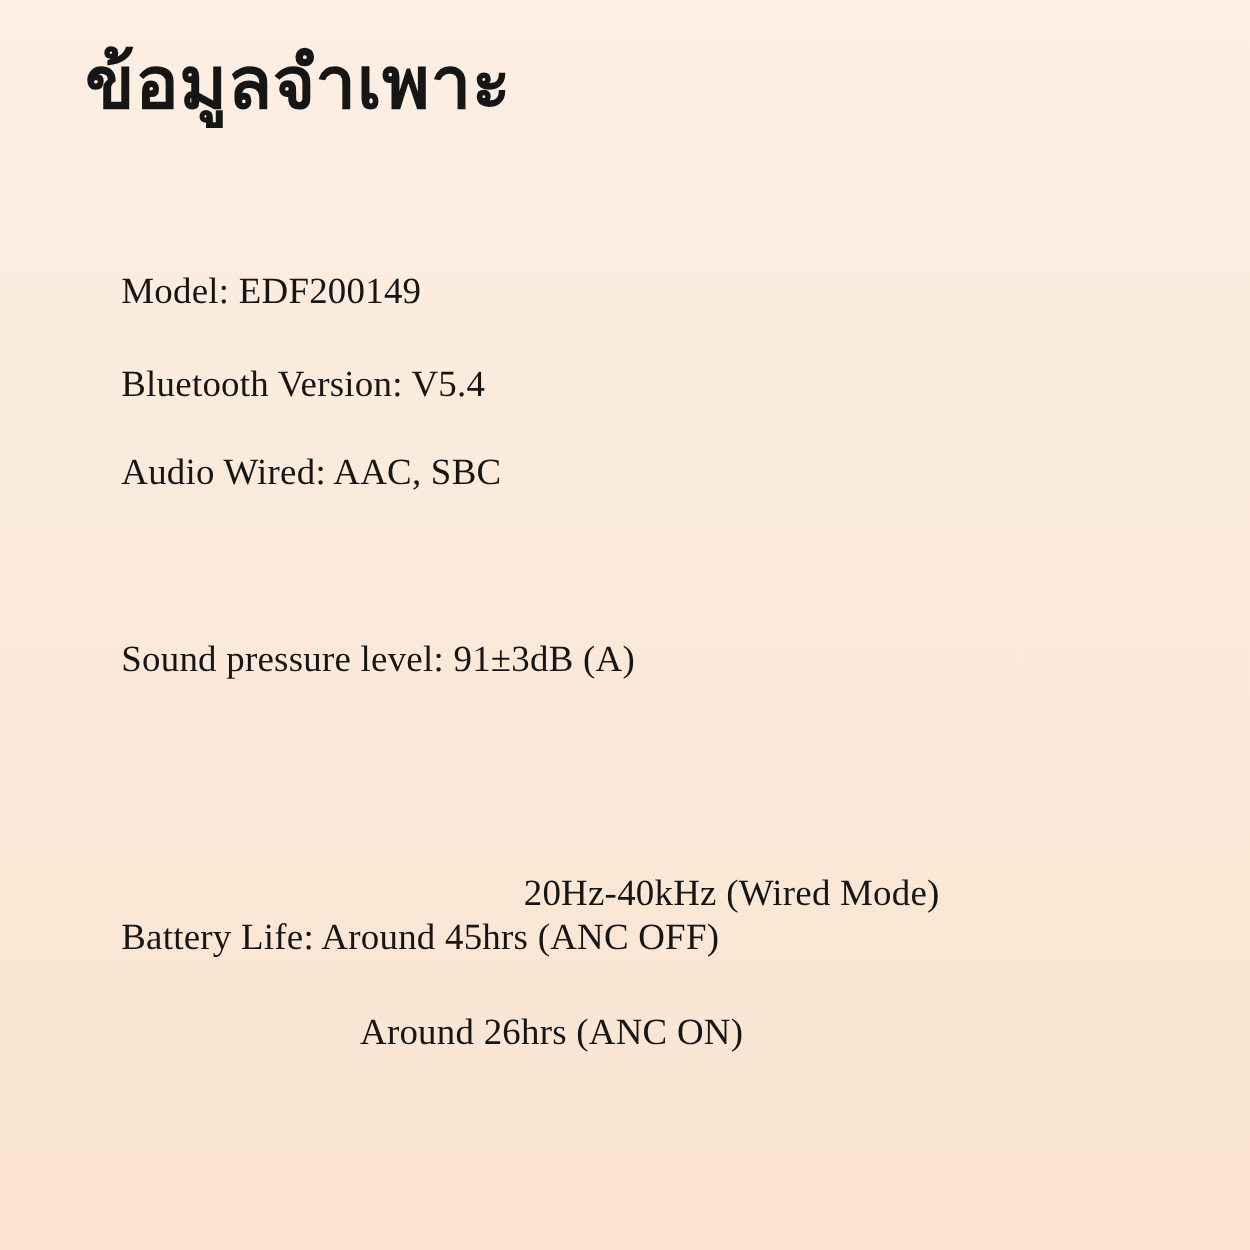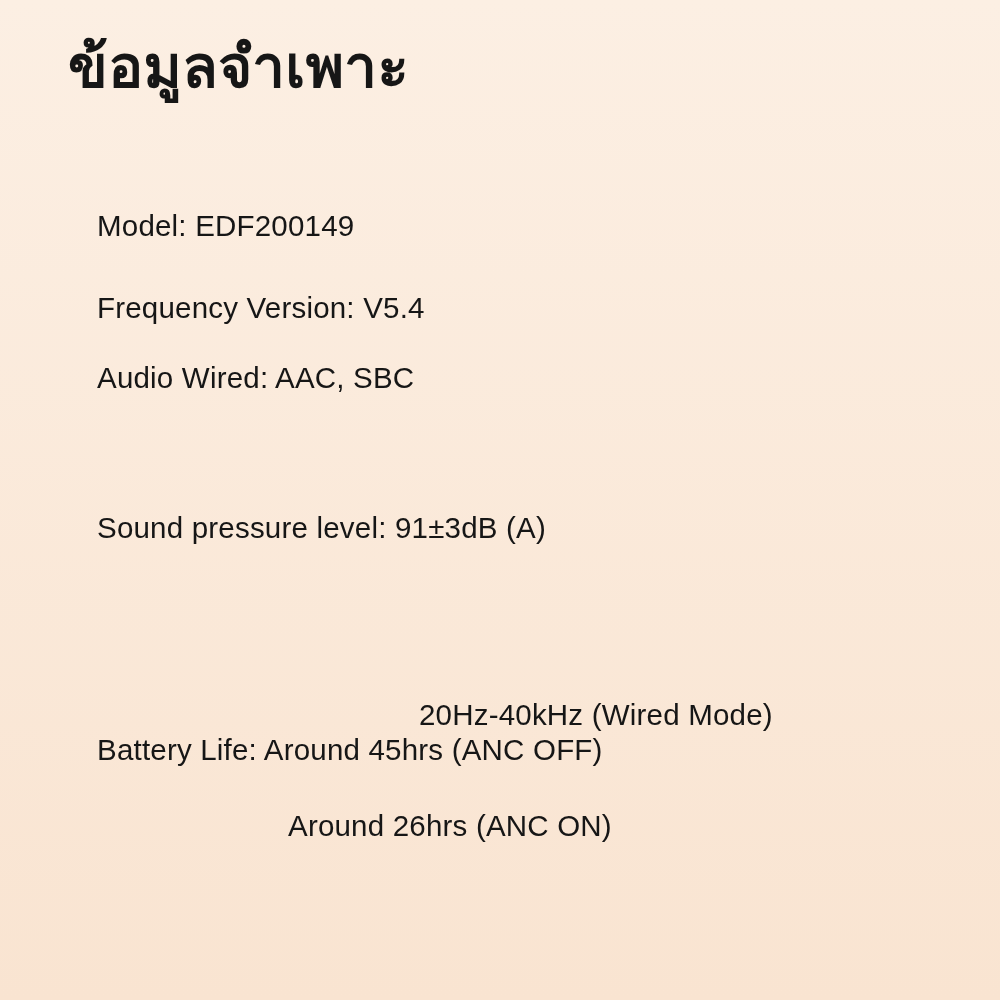--- a/index.html
+++ b/index.html
@@ -4,21 +4,21 @@
 <style>
   html, body {
     margin: 0;
     padding: 0;
   }
   .page {
     position: relative;
     width: 1000px;
     height: 1000px;
     overflow: hidden;
-    font-family: Liberation Sans, sans-serif;
+    font-family: Liberation Serif, serif;
     color: #161616;
   }
   .page-title {
     position: absolute;
     left: 68px;
     top: 38px;
     margin: 0;
     font-size: 58px;
     font-weight: 800;
     line-height: 1;
@@ -31,21 +31,21 @@
   }
   .spec-line {
     position: absolute;
     left: 97px;
     font-size: 29.5px;
     font-weight: 500;
     letter-spacing: 0.2px;
     line-height: 36px;
     white-space: nowrap;
   }
-  .s1  { top: 208px; }
+  .s1  { top: 215px; }
   .s2  { top: 290px; }
   .s3  { top: 360px; }
   .s4  { top: 438px; }
   .s5  { top: 510px; }
   .s6  { top: 583px; }
   .s7  { top: 657px; left: 419px; margin-top: 40px; }
   .s8  { top: 732px; }
   .s9  { top: 808px; left: 288px; }
   .s10 { top: 882px; }
   
@@ -81,21 +81,21 @@
 <body>
 
 <div class="page" style="background: linear-gradient(rgb(252, 239, 227) 0%, rgb(249, 228, 209) 100%); color: rgb(22, 22, 22);">
 
   <h1 class="page-title">ข้อมูลจำเพาะ</h1>
 
   <div class="spec-list">
 
     <div class="spec-line s1">Model: EDF200149</div>
 
-    <div class="spec-line s2">Frequency Version: V5.4</div>
+    <div class="spec-line s2">Bluetooth Version: V5.4</div>
 
     <div class="spec-line s3">Audio Wired: AAC, SBC</div>
 
 
     <div class="spec-line s5">Sound pressure level: 91±3dB (A)</div>
 
 
     <div class="spec-line s7">20Hz-40kHz (Wired Mode)</div>
 
     <div class="spec-line s8">Battery Life: Around 45hrs (ANC OFF)</div>

